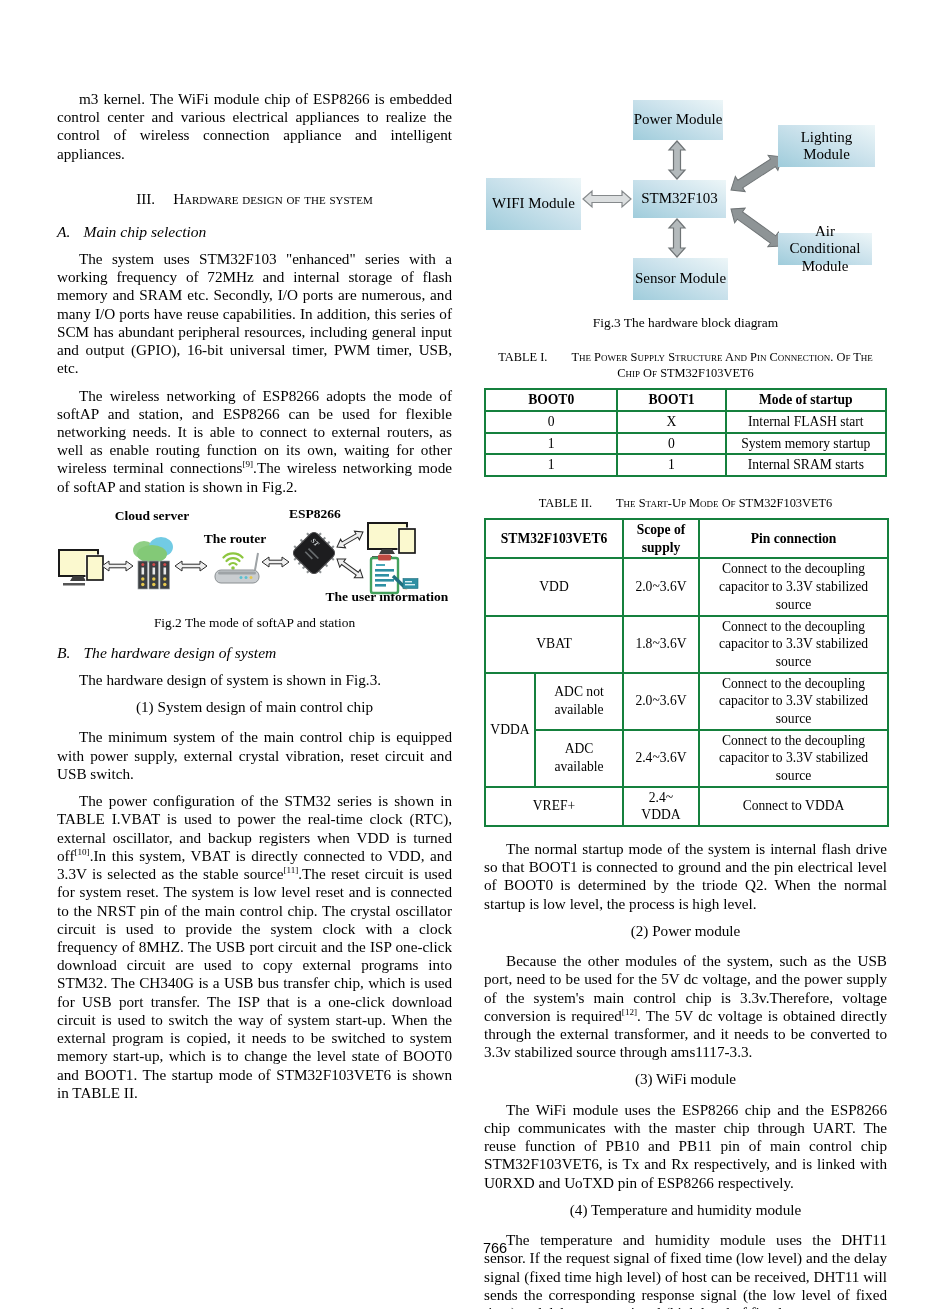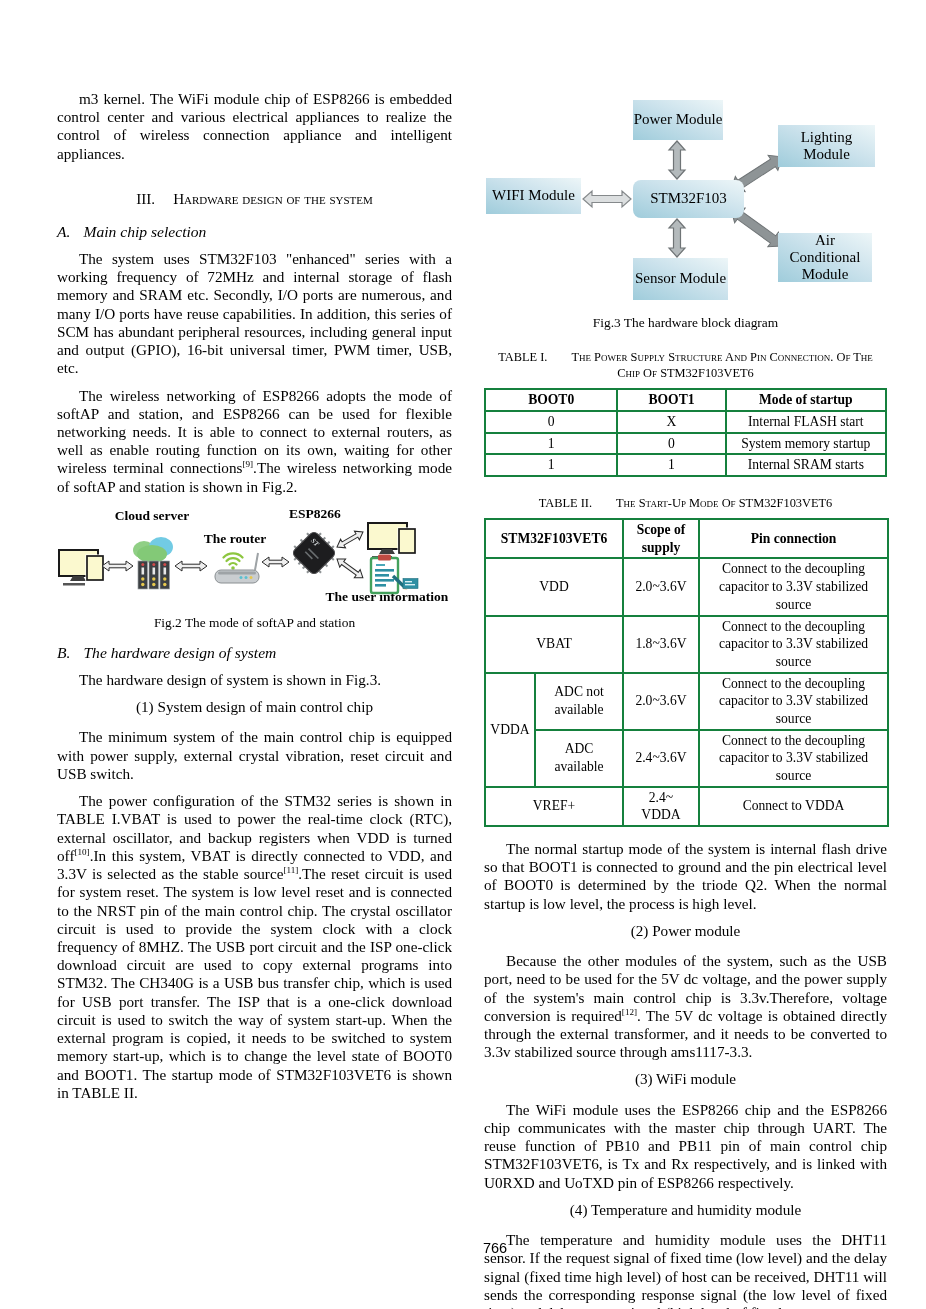--- a/index.html
+++ b/index.html
@@ -19,24 +19,24 @@
   .fig2-wrap{margin:10px 0 0 0;}
   .figcaption{text-align:center;font-size:13.4px;margin:5px 0 13px 0;text-indent:0;}
   .fig2-label{font-weight:bold;font-size:13.5px;font-family:"Liberation Serif",serif;}
   
   .fig3{position:relative;width:403px;height:205px;}
   .fig3 svg.arrows{position:absolute;left:0;top:0;z-index:0;}
   .f3box{position:absolute;z-index:1;display:flex;align-items:center;justify-content:center;
          text-align:center;font-size:15px;line-height:1.15;
          background:linear-gradient(to top right,#9fccdb 0%,#cbe2ec 55%,#edf6f8 100%);}
   .f3-power{left:149px;top:0;width:90px;height:40px;}
-  .f3-wifi{left:2px;top:78px;width:95px;height:36px;}
-  .f3-stm32{left:149px;top:80px;width:111px;height:38px;border-radius:8px;}
+  .f3-wifi{left:2px;top:78px;width:95px;height:52px;}
+  .f3-stm32{left:149px;top:80px;width:93px;height:38px;}
   .f3-lighting{left:294px;top:25px;width:97px;height:42px;}
-  .f3-aircond{left:294px;top:133px;width:94px;height:49px;}
+  .f3-aircond{left:294px;top:133px;width:94px;height:32px;}
   .f3-sensor{left:149px;top:158px;width:95px;height:42px;}
   
   .tblcap{text-align:center;font-size:12.4px;margin:18px 4px 7px 4px;line-height:1.3;text-indent:0;}
   .tblcap .cap-label{margin-right:24px;}
   table.datatable{border-collapse:collapse;width:100%;font-size:13.6px;table-layout:fixed;}
   table.datatable td,table.datatable th{border:2px solid #15803d;padding:1px 3px;text-align:center;
          vertical-align:middle;line-height:1.3;overflow:hidden;}
   table.datatable th{font-weight:bold;}
   .prewrap{white-space:pre-line;}
   .page-number{position:absolute;left:0;top:1240px;width:100%;text-align:center;

